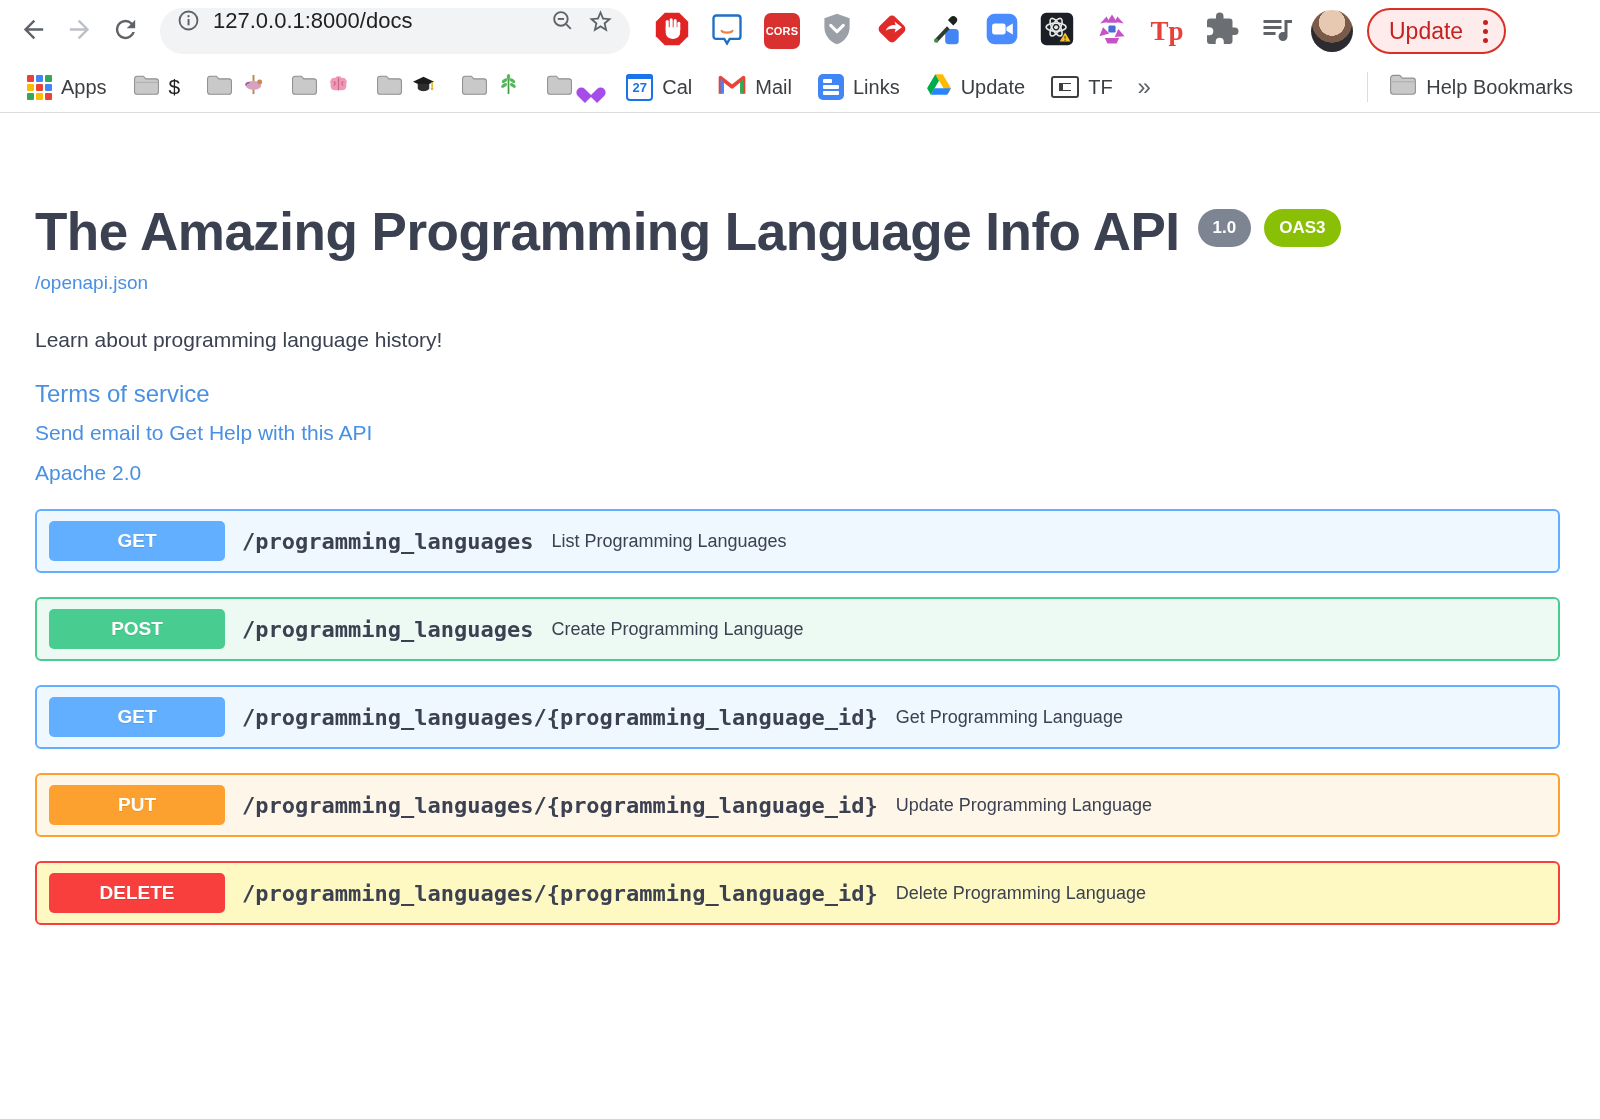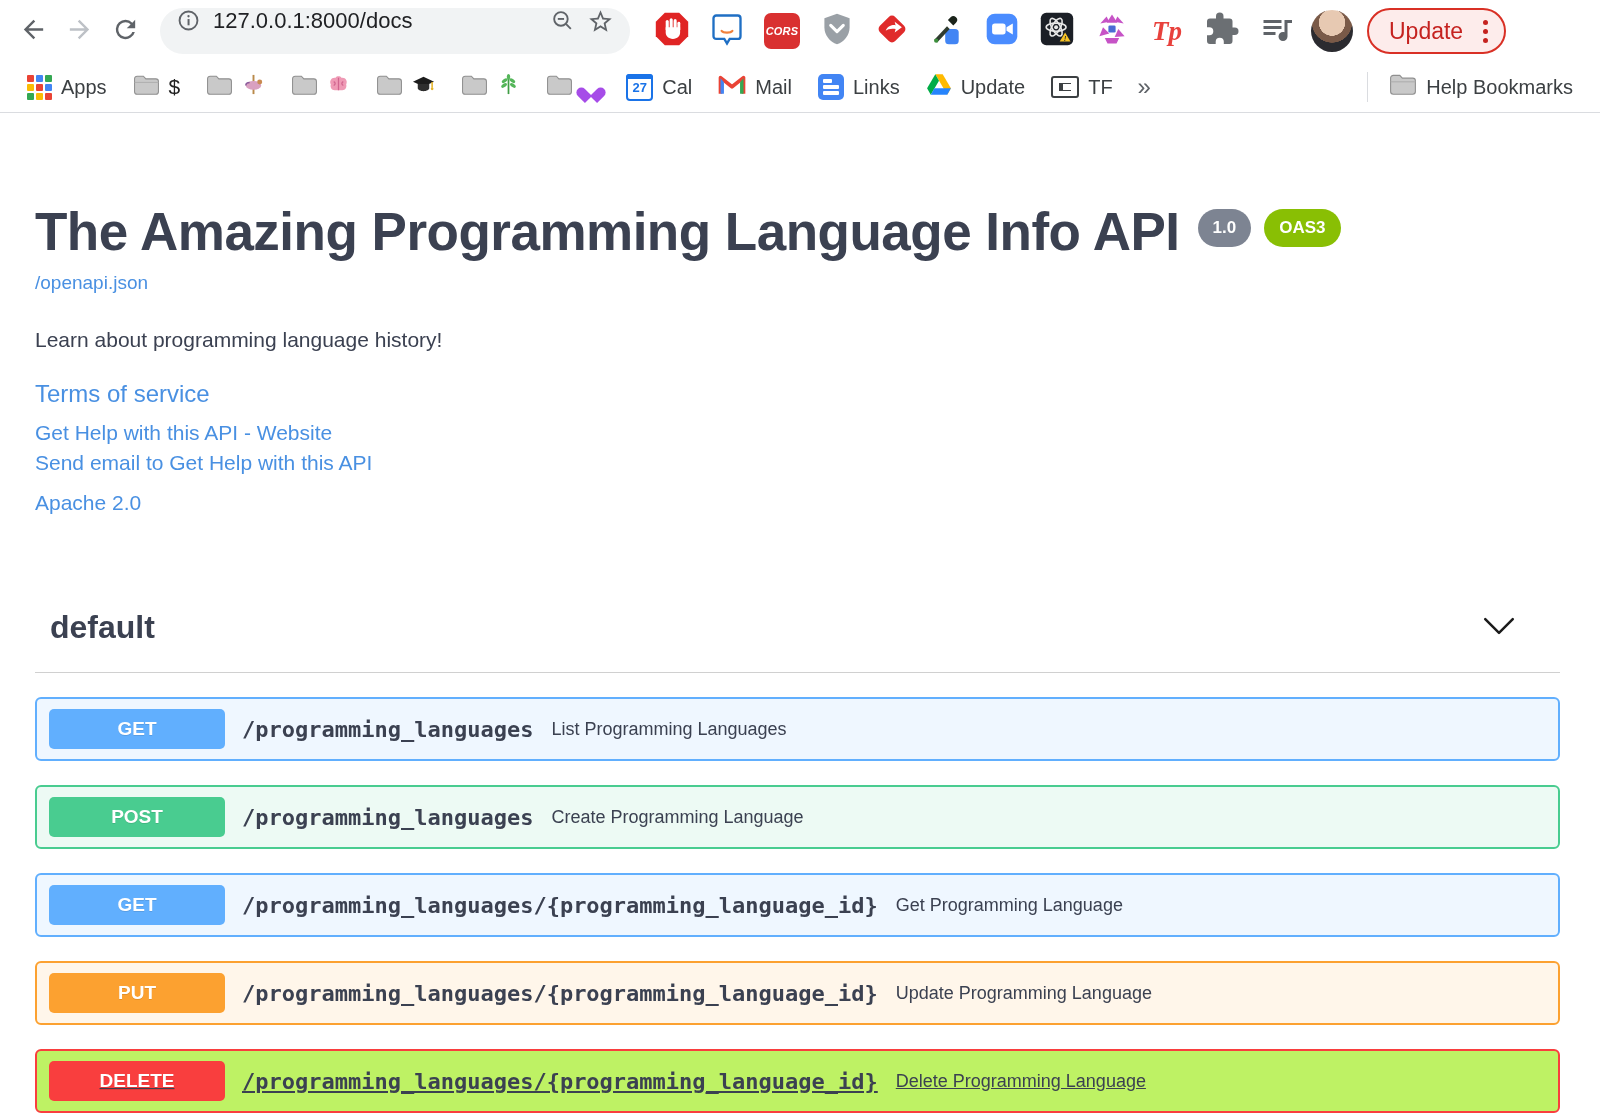--- a/index.html
+++ b/index.html
@@ -9,21 +9,21 @@
   
   .chrome { background:#fff; border-bottom:1px solid #dadce0; }
   .toolbar { height:62px; display:flex; align-items:center; padding:0 10px; }
   .navbtn { width:46px; height:46px; display:flex; align-items:center; justify-content:center; border-radius:50%; flex:0 0 auto; }
   .navbtn svg { width:29px; height:29px; }
 
   .omnibox { width:470px; height:46px; margin-left:12px; background:#f1f3f4; border-radius:23px;
     display:flex; padding:0 16px; gap:12px; flex:0 0 auto; }
   .omnibox .url { flex:1; font-size:22px; color:#202124; white-space:nowrap; }
 
-  .ext-row { display:flex; align-items:center; margin-left:22px; gap:15px;font-style:italic; }
+  .ext-row { display:flex; align-items:center; margin-left:22px; gap:15px; }
   .ext { width:40px; height:40px; display:flex; align-items:center; justify-content:center; flex:0 0 auto; }
   .ext svg { width:36px; height:36px; }
 
   .cors-badge { width:36px; height:36px; background:#d93030; border-radius:7px; color:#fff;
     font-size:11px; font-weight:bold; display:flex; align-items:center; justify-content:center; letter-spacing:.2px; }
   .tp-text { font-size:27px; font-weight:bold; color:#e8413c; font-family:"Liberation Serif",serif; }
 
   .avatar { width:42px; height:42px; border-radius:50%; margin-left:14px; flex:0 0 auto;
     background: radial-gradient(circle at 50% 30%, #e7c9b2 0 36%, #7a5a48 37% 55%, #2b2b30 56% 100%); }
 
@@ -78,21 +78,21 @@
 
   .section-head { margin-top:94px; display:flex; align-items:center; justify-content:space-between;
     padding:0 45px 26px 15px; border-bottom:1px solid #d0d0d0; }
   .section-head h3 { font-size:32px; font-weight:bold; color:#3b4151; }
 
   .op { margin-top:24px; height:64px; border:2px solid; border-radius:6px; display:flex; align-items:center; padding:0 12px; }
   .op:first-of-type { margin-top:14px; }
   .op-get    { background:#eff7ff; border-color:#61affe; }
   .op-post   { background:#edfaf4; border-color:#49cc90; }
   .op-put    { background:#fff6ea; border-color:#fca130; }
-  .op-delete { background:#bef264; border-color:#f93e3e;text-decoration:underline; }
+  .op-delete { background:#fef9c3; border-color:#f93e3e; }
 
   .method { width:176px; height:40px; border-radius:5px; color:#fff; font-weight:bold; font-size:19px;
     display:flex; align-items:center; justify-content:center; flex:0 0 auto; text-shadow:0 1px 0 rgba(0,0,0,.1); }
   .m-get { background:#61affe; } .m-post { background:#49cc90; }
   .m-put { background:#fca130; } .m-delete { background:#f93e3e; }
 
   .path { margin-left:17px; font-family:"DejaVu Sans Mono", monospace; font-weight:bold; font-size:22px; color:#3b4151; white-space:nowrap; }
   .summary { margin-left:18px; font-size:18px; color:#3b4151; white-space:nowrap; }
 </style>
 </head>
@@ -369,32 +369,25 @@
     </span>
   </div>
 
   <div class="spec-link"><a class="swlink" href="#">/openapi.json</a></div>
 
   <div class="api-desc">Learn about programming language history!</div>
 
   <div class="tos"><a class="swlink" href="#">Terms of service</a></div>
 
   <div class="contact">
-    <a class="swlink" href="#">Get Help with this API - Website</a>
     <a class="swlink" href="#">Send email to Get Help with this API</a>
   </div>
 
   <div class="license"><a class="swlink" href="#">Apache 2.0</a></div>
 
-  <div class="section-head">
-    <h3>default</h3>
-    <span><svg viewBox="0 0 30 17" width="32" height="18">
-          <path d="M2 2l13 13L28 2" fill="none" stroke="#1b1b1b" stroke-width="2.4" stroke-linecap="round" stroke-linejoin="round"></path>
-        </svg></span>
-  </div>
 
   <div class="op op-get">
     <span class="method m-get">GET</span>
     <span class="path">/programming_languages</span>
     <span class="summary">List Programming Languages</span>
   </div>
 
   <div class="op op-post">
     <span class="method m-post">POST</span>
     <span class="path">/programming_languages</span>

